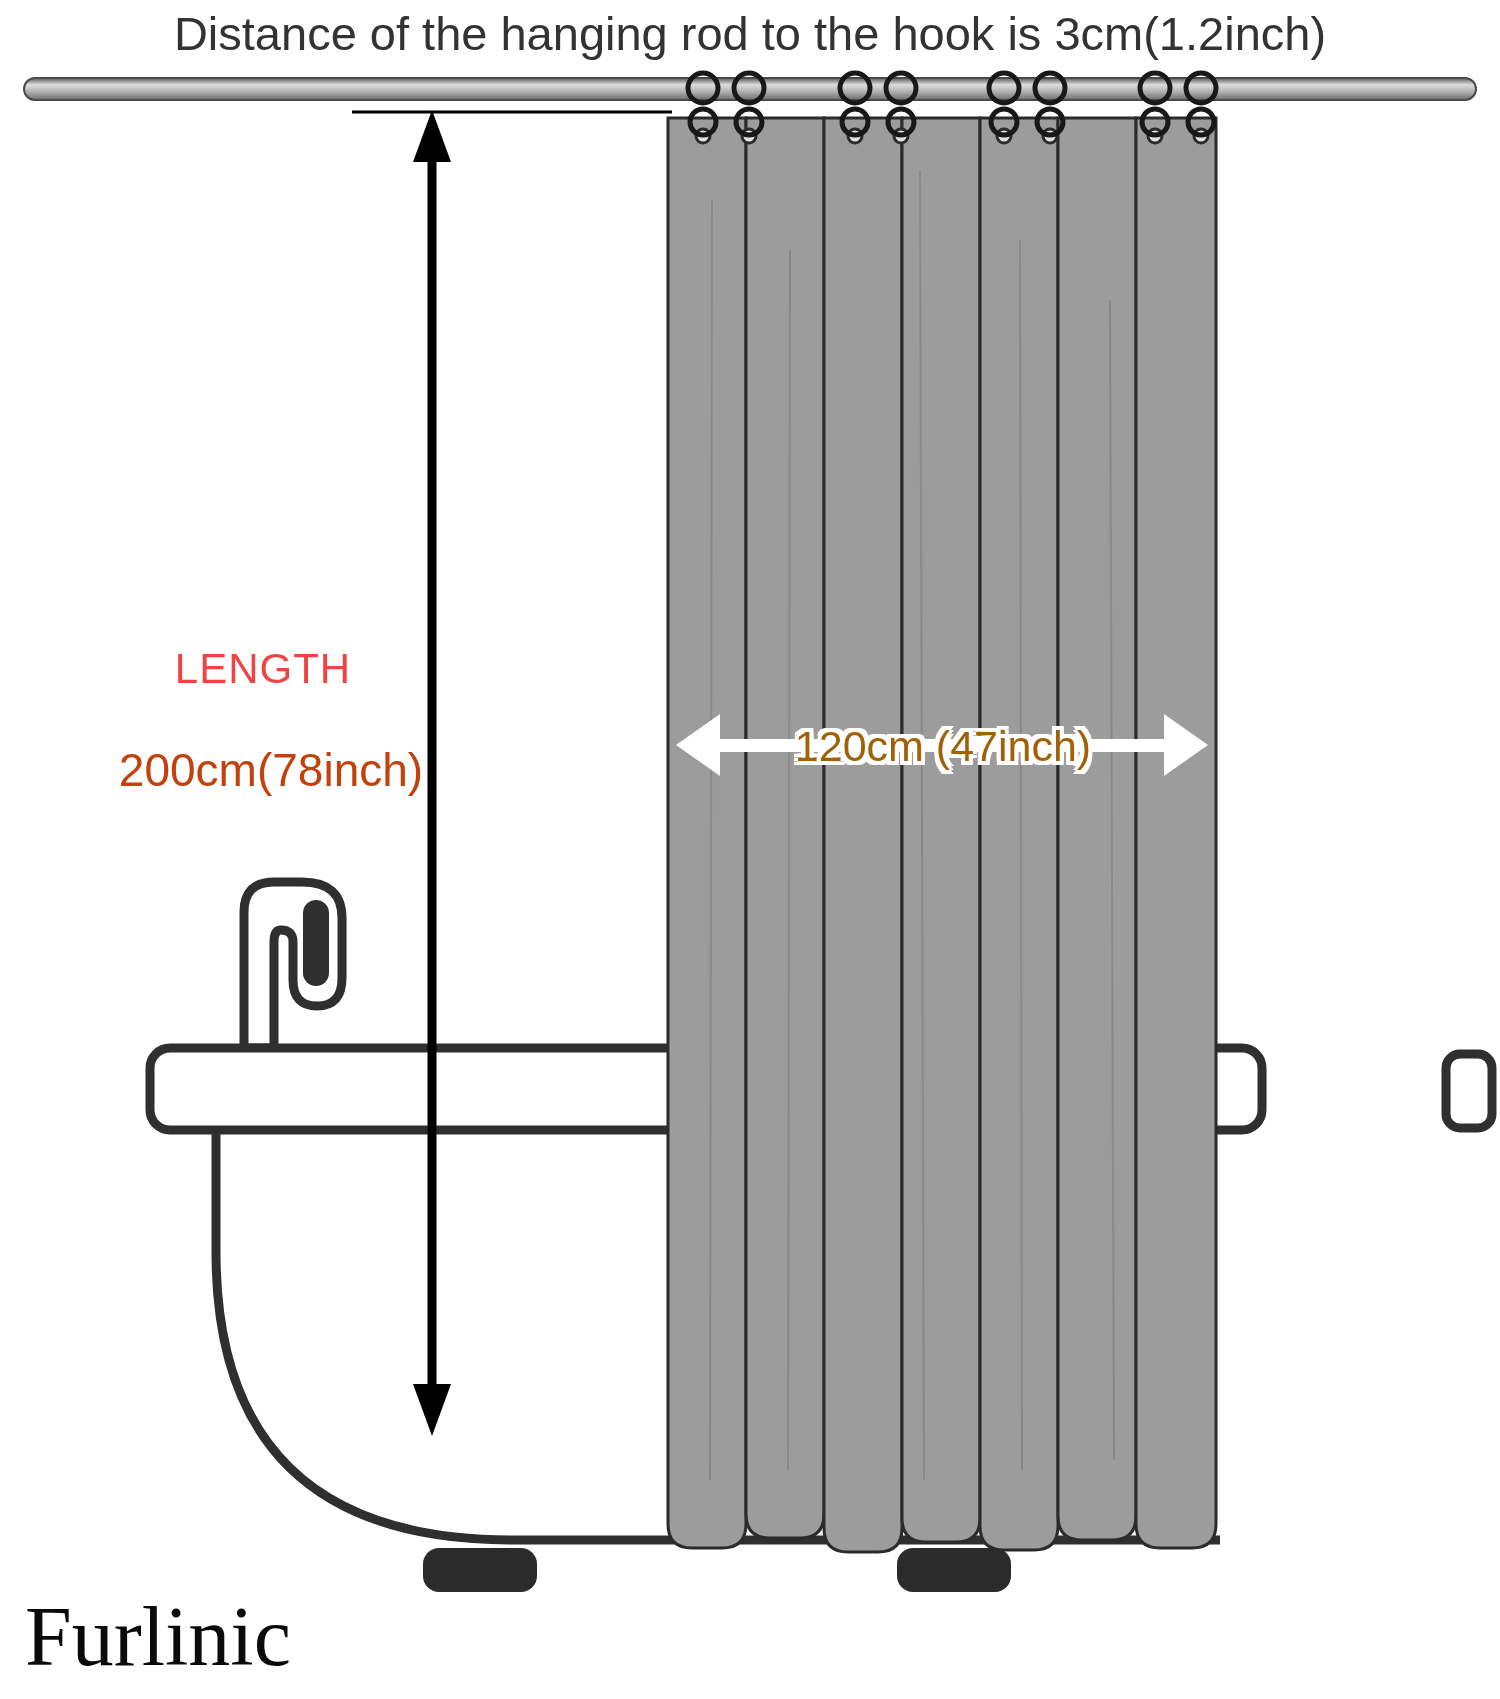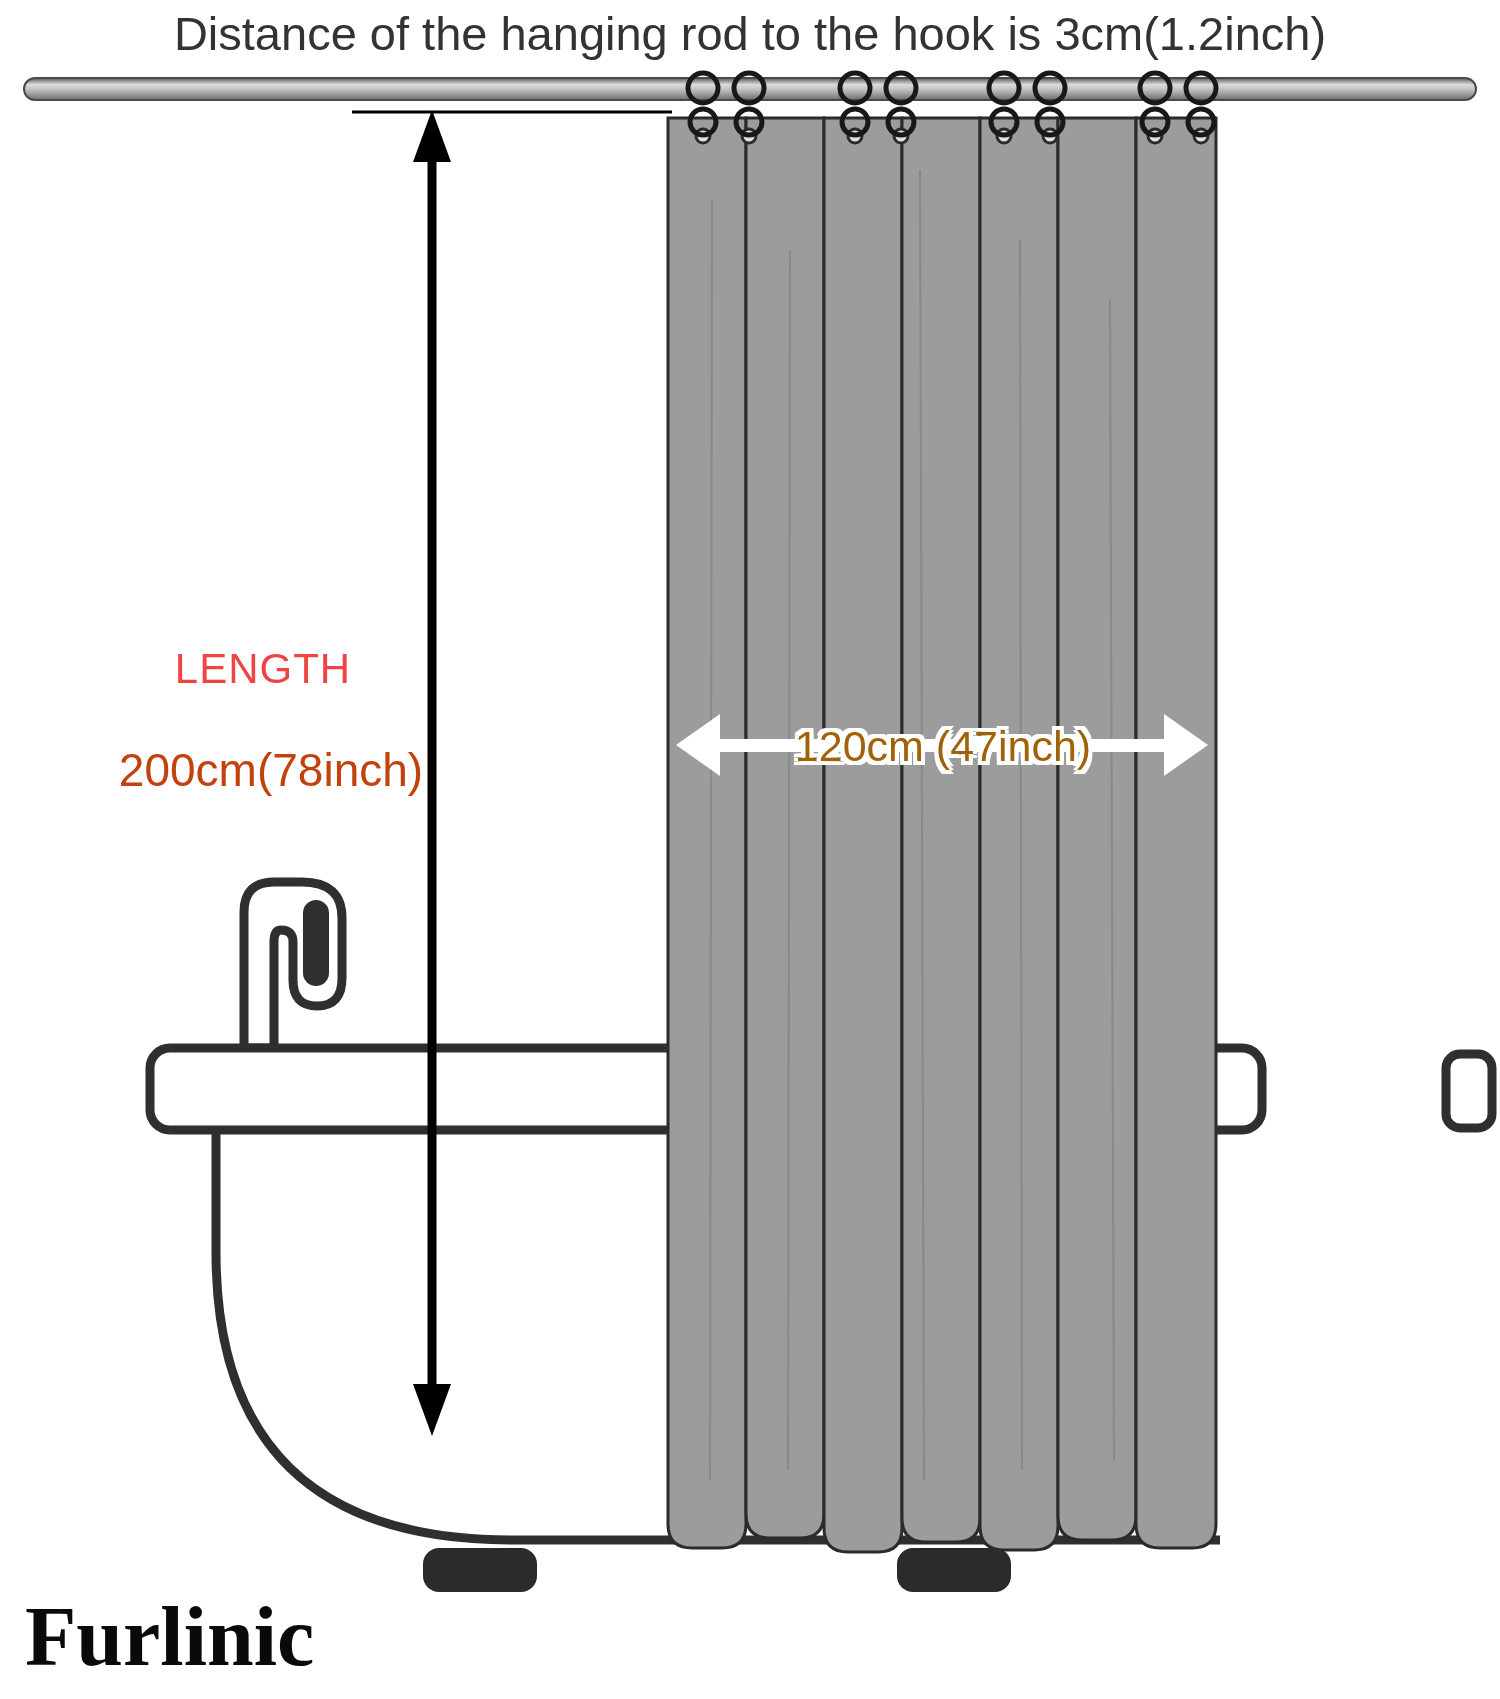--- a/index.html
+++ b/index.html
@@ -53,21 +53,21 @@
     text-shadow:
       -4px -4px 0 #fff, 4px -4px 0 #fff, -4px 4px 0 #fff, 4px 4px 0 #fff,
       -4px 0 0 #fff, 4px 0 0 #fff, 0 -4px 0 #fff, 0 4px 0 #fff,
       -2px -4px 0 #fff, 2px -4px 0 #fff, -2px 4px 0 #fff, 2px 4px 0 #fff;
   }
   .brand {
     position: absolute;
     left: 25px;
     top: 1588px;
     font-family: "Liberation Serif", serif;
-    font-weight: 700;
+    font-weight: 400;
     font-size: 84px;
     color: #0a0a0a;
     white-space: nowrap;
   }
 </style>
 </head>
 <body>
 
 <div class="canvas">
 

